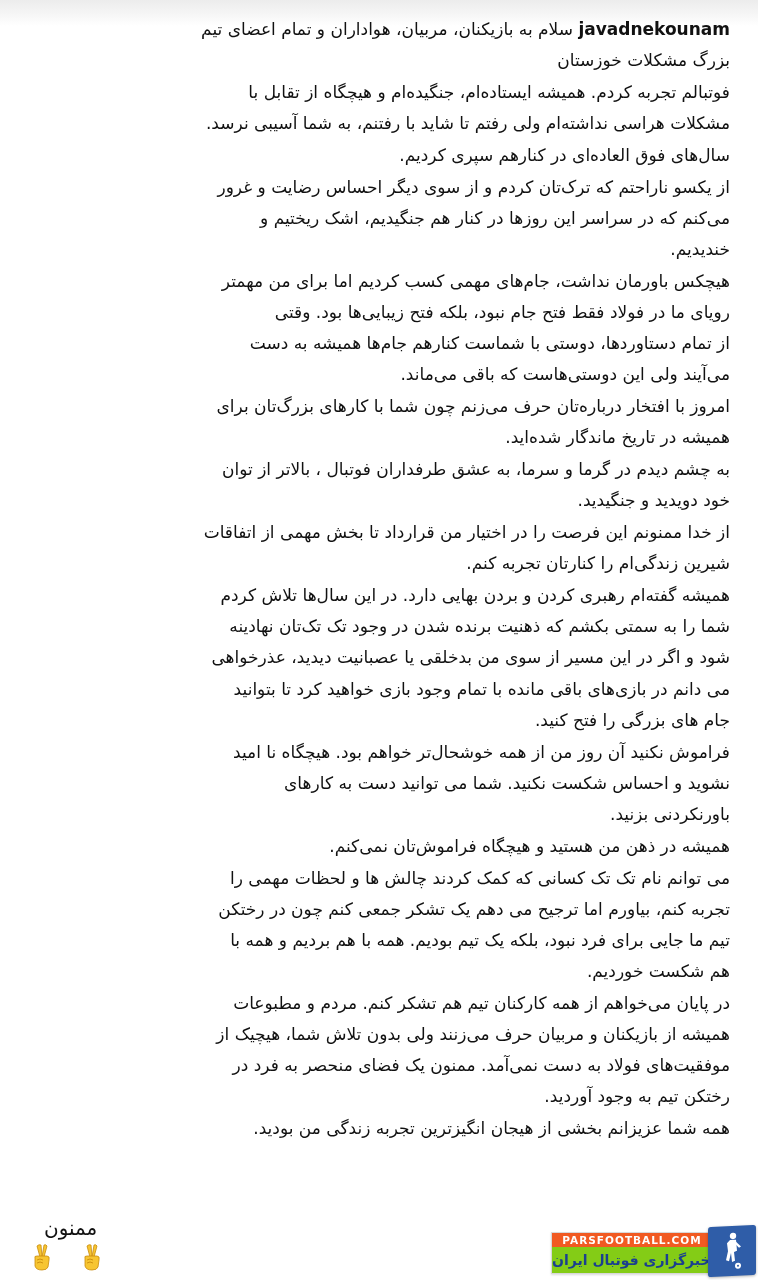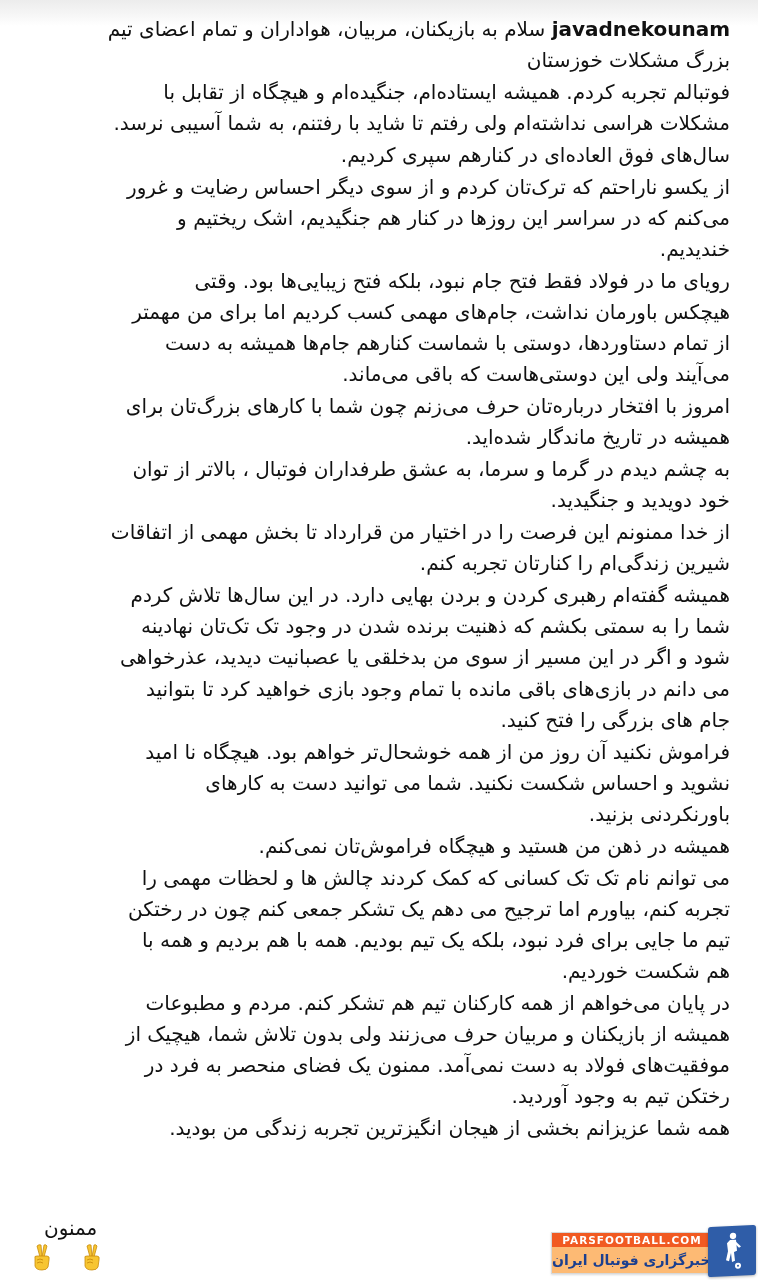--- a/index.html
+++ b/index.html
@@ -22,21 +22,21 @@
       height: 26px;
       background: linear-gradient(to bottom, #ececec 0%, #f6f6f6 55%, #ffffff 100%);
     }
     .caption {
       position: absolute;
       left: 28px;
       top: 14px;
       width: 702px;
       direction: rtl;
       text-align: right;
-      font-size: 20px;
+      font-size: 17px;
       line-height: 31px;
     }
     .para {
       margin: 0 0 1px 0;
     }
     .line {
       display: block;
       white-space: nowrap;
       text-align: right;
     }
@@ -75,21 +75,21 @@
       left: 551px;
       top: 1226px;
       width: 207px;
       height: 52px;
     }
     .wm-band {
       position: absolute;
       left: 0; top: 6px;
       width: 160px;
       height: 40px;
-      background: #fdba74;
+      background: #84cc16;
       border: 1px solid #d8d8d8;
       box-shadow: 0 1px 2px rgba(0,0,0,0.15);
     }
     .wm-orange {
       position: absolute;
       left: 0; top: 0;
       width: 160px;
       height: 14px;
       background: #f15a22;
       color: #ffffff;
@@ -145,22 +145,22 @@
     <span class="line">سال‌های فوق العاده‌ای در کنارهم سپری کردیم.</span>
   </div>
 
   <div class="para">
     <span class="line">از یکسو ناراحتم که ترک‌تان  کردم و از سوی دیگر احساس رضایت و غرور</span>
     <span class="line">می‌کنم که در سراسر این روزها در کنار هم جنگیدیم، اشک ریختیم و</span>
     <span class="line">خندیدیم.</span>
   </div>
 
   <div class="para">
+    <span class="line">هیچکس باورمان نداشت، جام‌های مهمی کسب کردیم اما برای من مهمتر</span>
     <span class="line">رویای ما در فولاد فقط فتح جام نبود، بلکه فتح زیبایی‌ها بود. وقتی</span>
-    <span class="line">هیچکس باورمان نداشت، جام‌های مهمی کسب کردیم اما برای من مهمتر</span>
     <span class="line">از تمام دستاوردها، دوستی با شماست کنارهم جام‌ها همیشه به دست</span>
     <span class="line">می‌آیند ولی این دوستی‌هاست که باقی می‌ماند.</span>
   </div>
 
   <div class="para">
     <span class="line">امروز با افتخار درباره‌تان حرف می‌زنم چون شما با کارهای بزرگ‌تان برای</span>
     <span class="line">همیشه در تاریخ  ماندگار شده‌اید.</span>
   </div>
 
   <div class="para">

